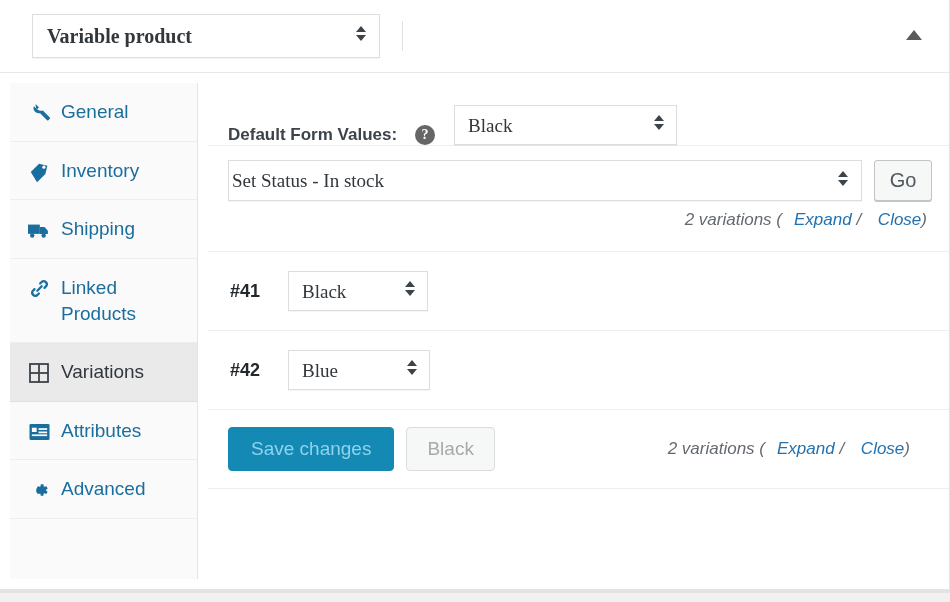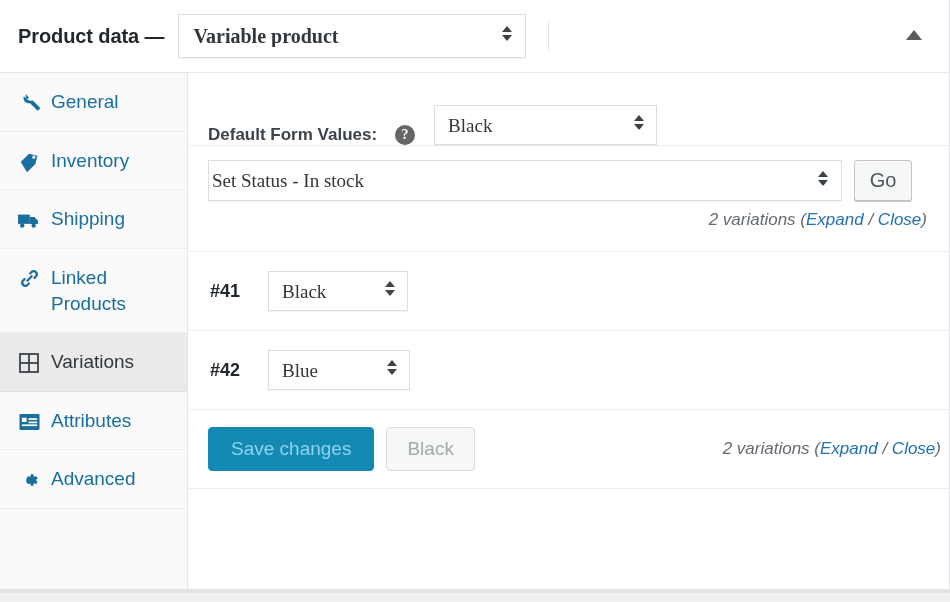--- a/index.html
+++ b/index.html
@@ -109,21 +109,21 @@
     height: 516px;
   }
 
   
   .tabs {
     width: 188px;
     flex: 0 0 188px;
     background: #fafafa;
     border-right: 1px solid #e5e5e5;
     padding: 0;
-    margin: 0;
+    margin: 10px;
     list-style: none;
   }
   .tab {
     display: flex;
     align-items: flex-start;
     gap: 11px;
     padding: 16px 14px 16px 18px;
     border-bottom: 1px solid #eeeeee;
     cursor: pointer;
     line-height: 1.35;
@@ -239,20 +239,21 @@
   .count-text {
     font-size: 17px;
     font-style: italic;
     color: #646970;
     white-space: nowrap;
   }
   .count-text a {
     color: #2271b1;
     text-decoration: none;
     cursor: pointer;
+    margin-left: 12px;
   }
 
   .row-variation {
     height: 79px;
     display: flex;
     align-items: center;
     gap: 0;
     padding-left: 22px;
   }
   .variation-id {
@@ -269,21 +270,21 @@
   }
   .variation-select.w-black { width: 140px; }
   .variation-select.w-blue  { width: 142px; }
   .variation-stepper { right: 13px; top: 10px; }
 
   .row-actions {
     height: 79px;
     display: flex;
     align-items: center;
     padding-left: 20px;
-    padding-right: 8px;
+    padding-right: 39px;
     border-bottom: 1px solid #eeeeee;
   }
   .btn-save {
     height: 44px;
     padding: 0 22px;
     font-size: 19px;
     font-family: "Liberation Sans", sans-serif;
     color: #8fd3ec;
     background: #1389b4;
     border: 1px solid #1389b4;
@@ -318,21 +319,20 @@
     height: 3px;
     background: #e3e3e3;
   }
 </style>
 </head>
 <body>
 
 <div class="panel">
 
   <div class="panel-header">
-    <span class="panel-title">Product data —</span>
 
     <span class="type-select-wrap">
       <select class="wp-select type-select">
         <option>Variable product</option>
       </select>
       <span class="stepper type-stepper">
         <i class="up"></i>
           <i class="down"></i>
       </span>
     </span>

